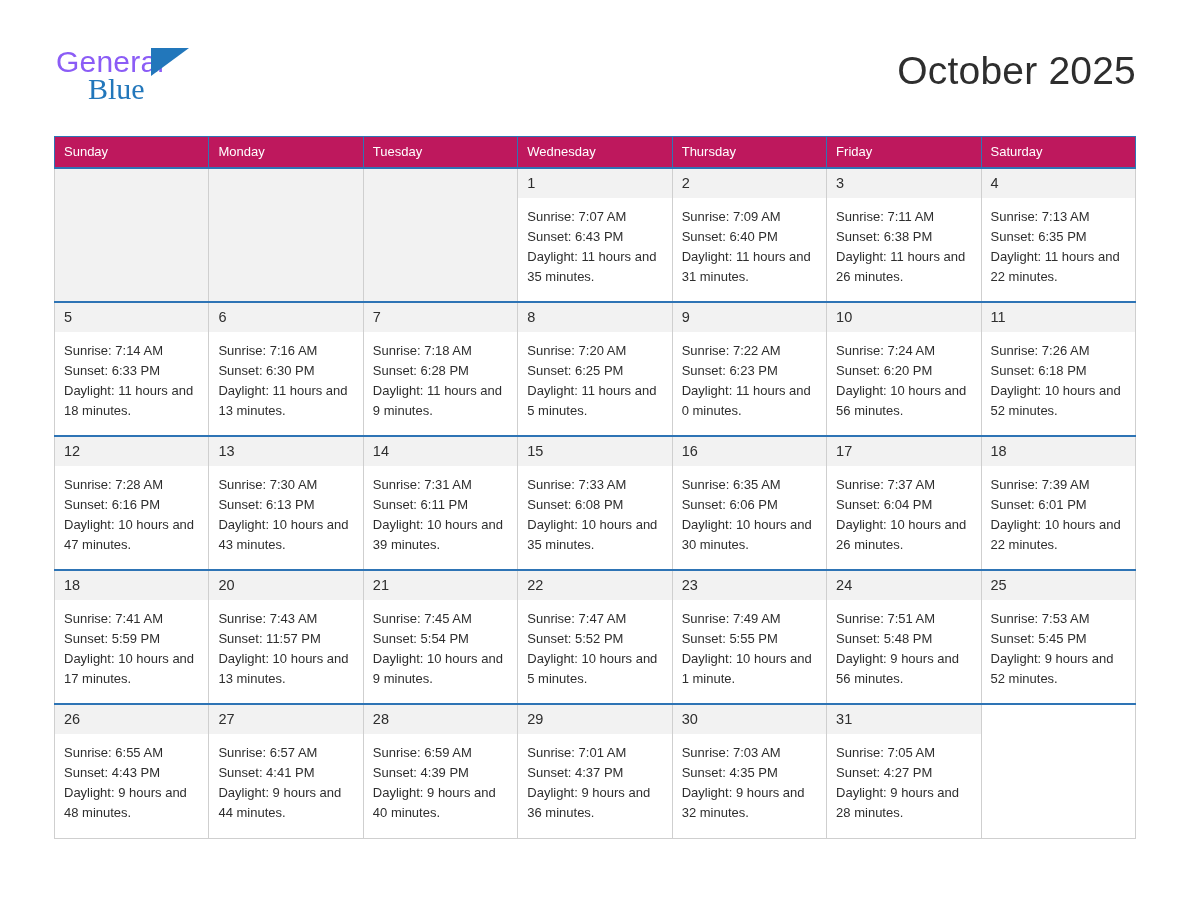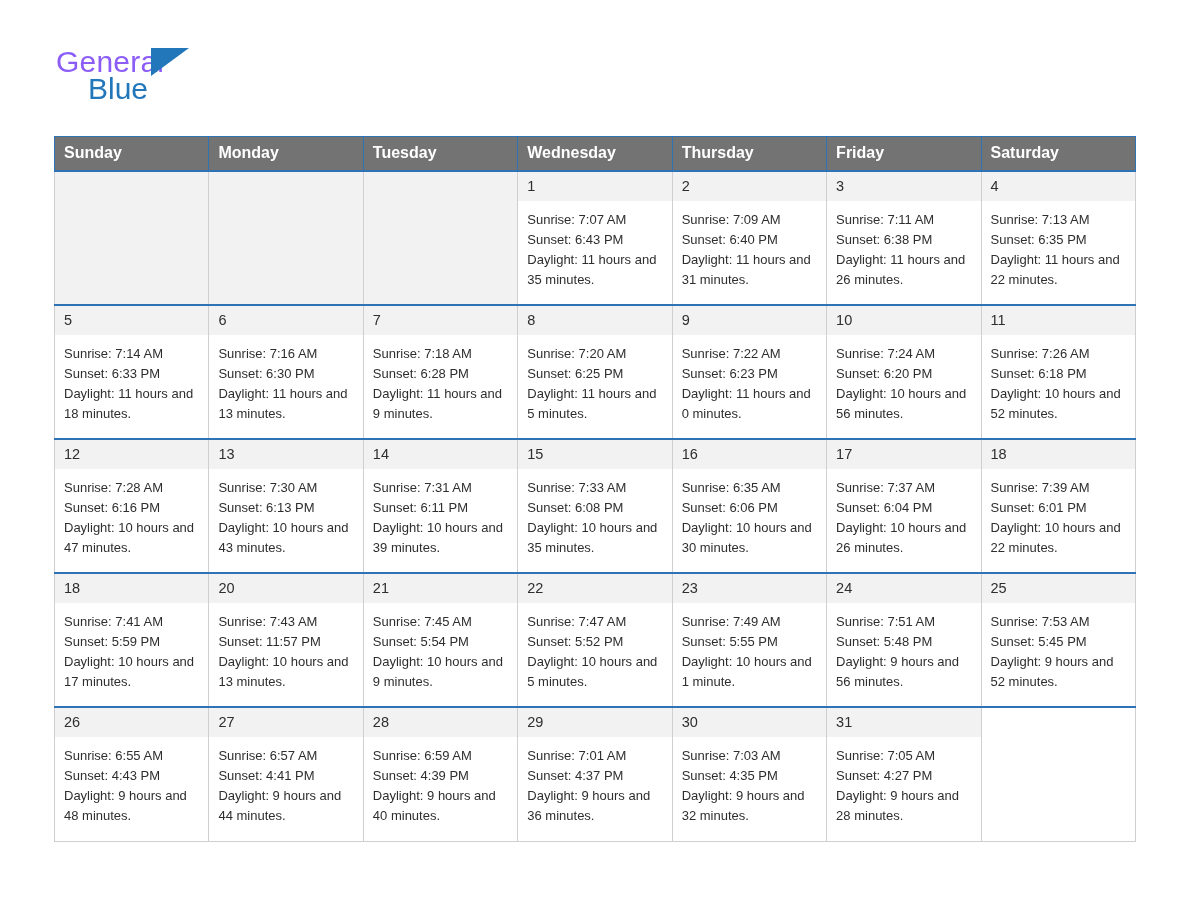--- a/index.html
+++ b/index.html
@@ -32,21 +32,21 @@
     letter-spacing: 0.2px;
     line-height: 32px;
     font-family: "Liberation Sans", sans-serif;
   }
   .logo-blue {
     font-size: 30px;
     color: #2277bb;
     line-height: 30px;
     margin-left: 32px;
     margin-top: -4px;
-    font-family: Liberation Sans, sans-serif;
+    font-family: Liberation Serif, serif;
   }
   .logo-flag {
     position: absolute;
     left: 95px;
     top: 2px;
     width: 0;
     height: 0;
     border-left: 38px solid #2277bb;
     border-bottom: 28px solid transparent;
   }
@@ -67,24 +67,24 @@
     margin-top: 18px;
     line-height: 24px;
   }
   table.calendar {
     border-collapse: collapse;
     margin: 28px 52px 0 54px;
     width: 1082px;
     table-layout: fixed;
   }
   table.calendar th {
-    background: #737373;
+    background: #be185d;
     color: #ffffff;
-    font-size: 16px;
-    font-weight: bold;
+    font-size: 13px;
+    font-weight: normal;
     text-align: left;
     padding: 7px 0 8px 9px;
     border: 1px solid #2e74b5;
     height: 30px;
   }
   table.calendar td {
     vertical-align: top;
     border: 1px solid #cfcfcf;
     border-top: 2px solid #2e74b5;
     padding: 0;
@@ -116,20 +116,21 @@
 
 <div class="page">
 
   <div class="header">
     <div class="logo">
       <div class="logo-general">General</div>
       <div class="logo-flag"></div>
       <div class="logo-blue">Blue</div>
     </div>
     <div class="title-block">
+      <div class="month-title">October 2025</div>
     </div>
   </div>
 
   <table class="calendar">
     <thead>
       <tr>
         <th>Sunday</th>
         <th>Monday</th>
         <th>Tuesday</th>
         <th>Wednesday</th>

